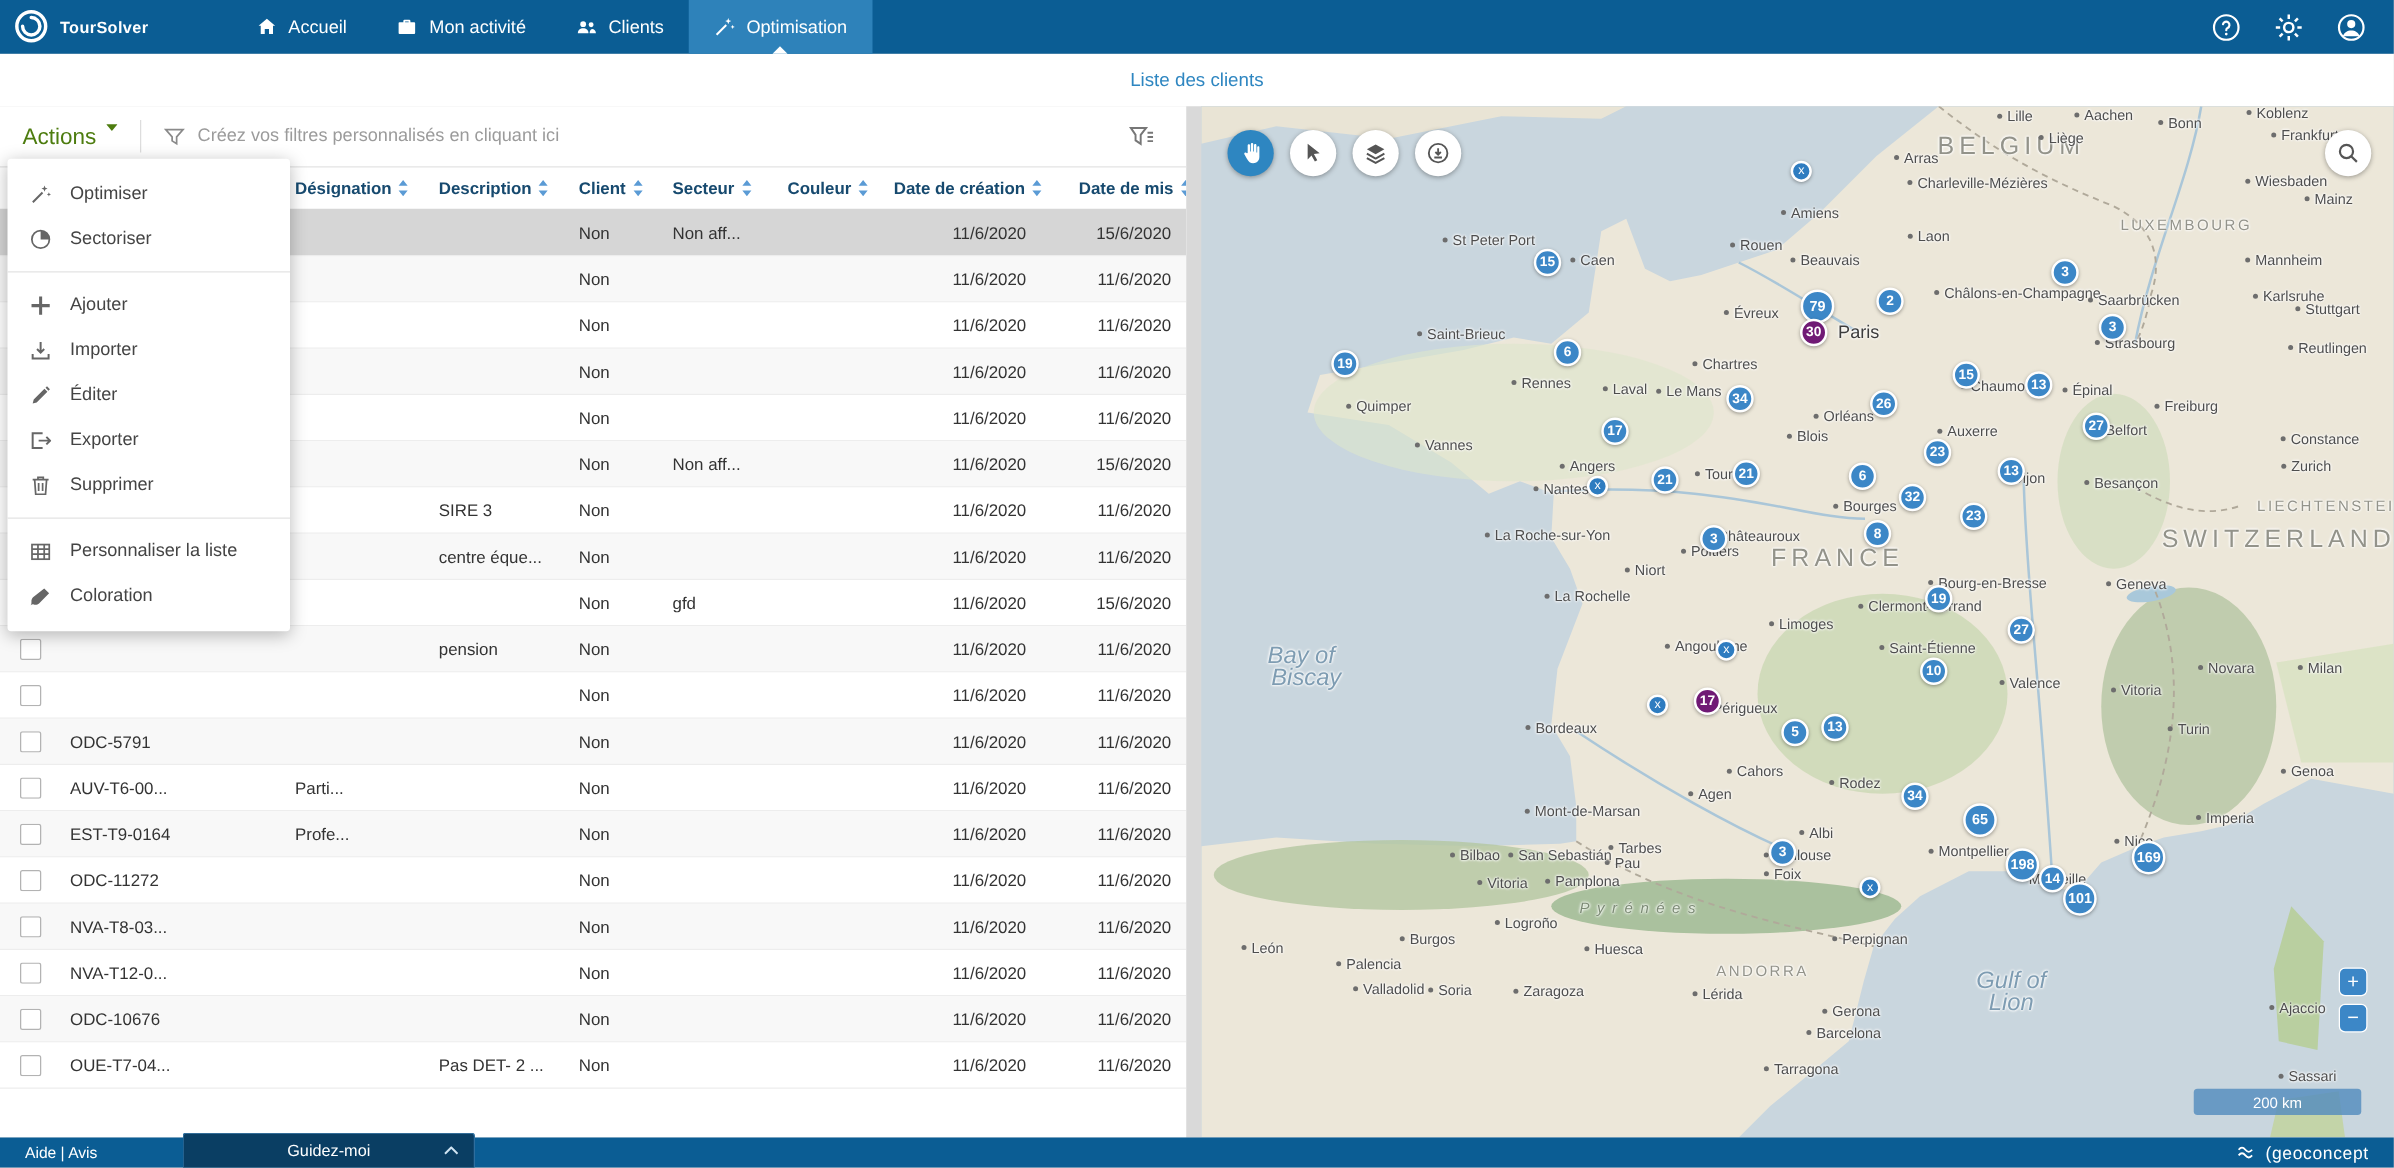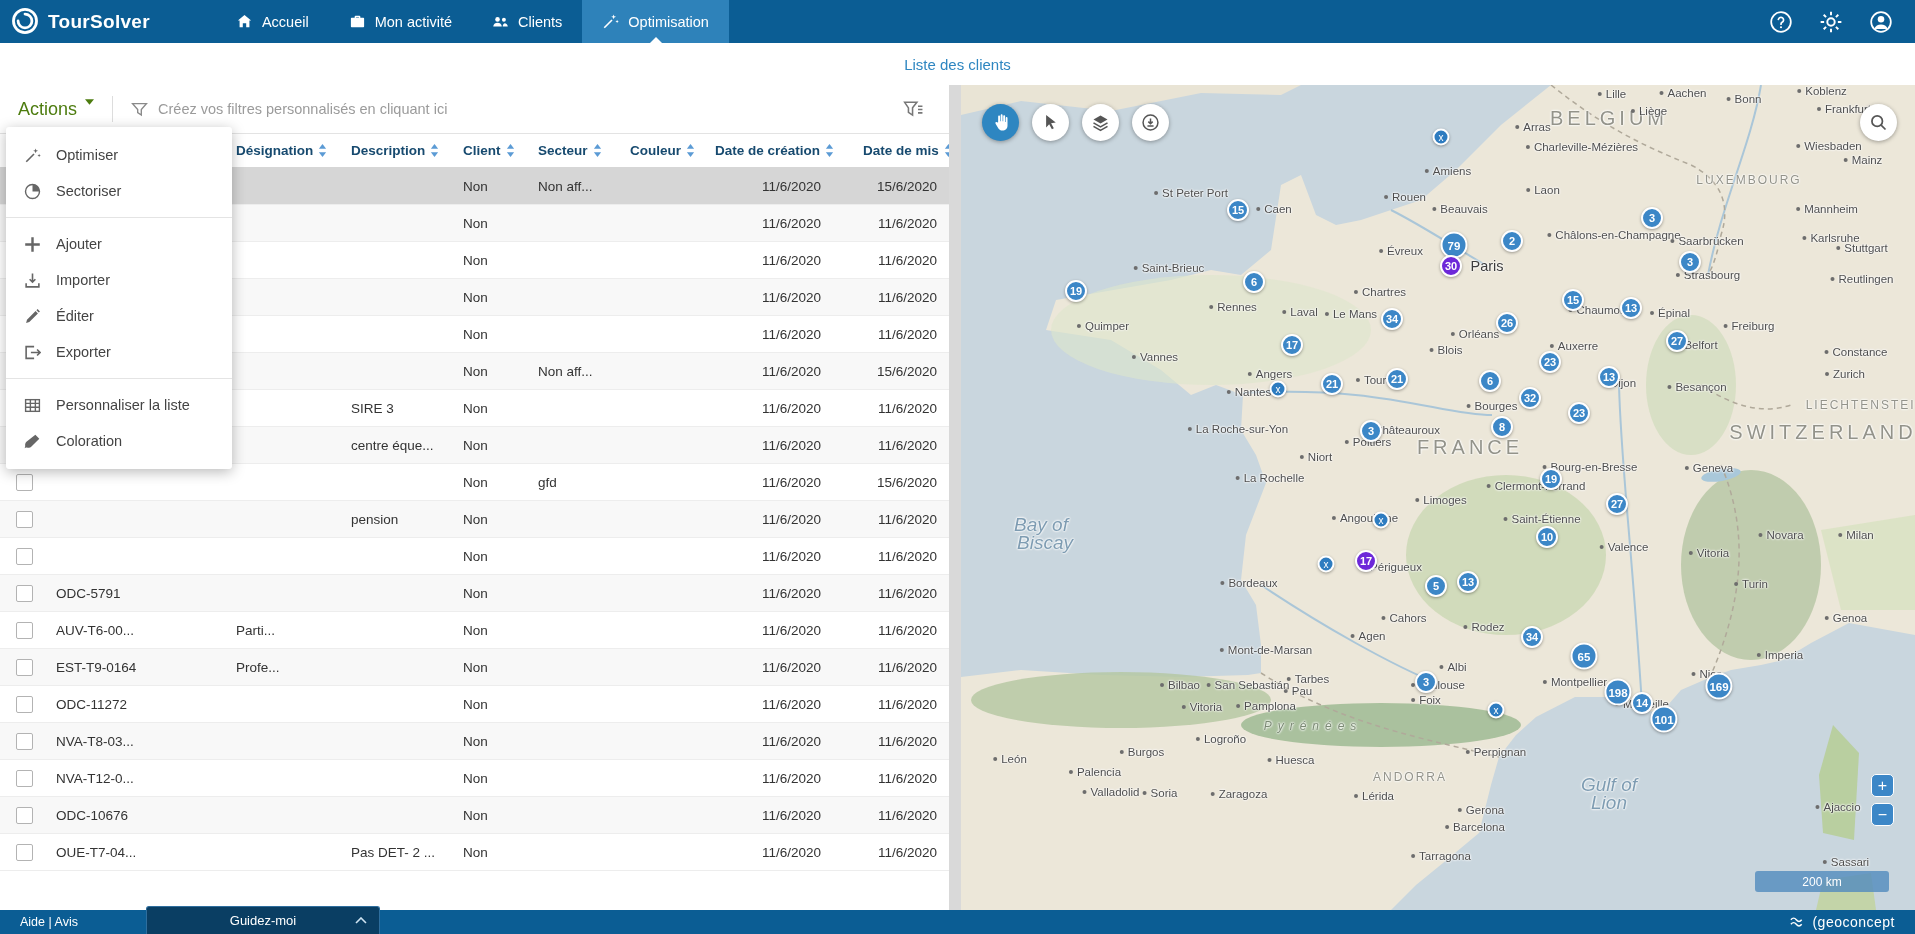--- a/index.html
+++ b/index.html
@@ -4,21 +4,21 @@
 <style>
   html,body{margin:0;padding:0}
   body{
     width:1915px;height:934px;position:relative;overflow:hidden;
     font-family:"Liberation Sans",sans-serif;background:#d9d9d9;
   }
   
   .topbar{position:absolute;top:0;left:0;right:0;height:43px;background:#0b5d94;display:flex;align-items:stretch;color:#fff;z-index:10}
   .logo{width:30px;height:30px;margin:6px 8px 0 10px;flex:none}
   .logo svg{width:30px;height:30px}
-  .brand{font-size:19px;font-weight:bold;align-self:center;letter-spacing:.3px;margin-right:66px}
+  .brand{font-size:13px;font-weight:bold;align-self:center;letter-spacing:.3px;margin-right:66px}
   .main-nav{display:flex;align-items:stretch}
   .nav-item{display:flex;align-items:center;gap:9px;padding:0 20px;font-size:14.5px;cursor:pointer;position:relative}
   .nav-icon{width:17px;height:17px;display:inline-flex}
   .nav-icon svg{width:100%;height:100%}
   .nav-item.active{background:#2e82ba}
   .nav-item.active::after{content:"";position:absolute;left:50%;bottom:0;transform:translateX(-50%);border:6px solid transparent;border-bottom:6px solid #fff;border-top:none}
   .topbar-right{margin-left:auto;display:flex;align-items:center;gap:26px;padding-right:22px}
   .tb-icon{width:24px;height:24px;color:#fff;cursor:pointer;background:none;border:none;padding:0}
   .tb-icon span{display:block;width:100%;height:100%}
   .tb-icon svg{width:100%;height:100%}
@@ -71,21 +71,21 @@
   .label-layer,.marker-layer{position:absolute;left:0;top:0;width:100%;height:100%}
   .map-label{position:absolute;transform:translate(-50%,-50%);white-space:nowrap;color:#4e4e4e;font-size:11.5px;text-shadow:0 0 2px #fff,0 0 2px #fff,0 0 3px #fff;pointer-events:none}
   .map-label.city::before{content:"";display:inline-block;width:4px;height:4px;border-radius:50%;background:#6d6d6d;margin-right:4px;vertical-align:2px}
   .map-label.country{font-size:20px;letter-spacing:4px;color:#93938a}
   .map-label.country-sm{font-size:12px;letter-spacing:2px;color:#93938a}
   .map-label.water{font-style:italic;color:#7e9cb2;font-size:19px}
   .map-label.mountain{font-style:italic;color:#7b8a74;letter-spacing:6px;font-size:12px}
   .map-label.major{font-size:14.5px;color:#3c3c3c}
   .marker{position:absolute;transform:translate(-50%,-50%);background:#3c87c7;color:#fff;border:2px solid #fff;border-radius:50%;min-width:22px;height:22px;padding:0 2px;display:flex;align-items:center;justify-content:center;font-size:11px;font-weight:bold;box-shadow:0 1px 3px rgba(0,0,0,.35);box-sizing:border-box;cursor:pointer}
   .marker.big{min-width:27px;height:27px;font-size:11.5px}
-  .marker.dark{background:#6d28d9}
+  .marker.dark{background:#701a75}
   .marker.x{min-width:17px;height:17px;font-size:10px;background:#2e7cc0;font-weight:normal}
   .map-tools{position:absolute;top:19px;left:21px;display:flex;gap:13px}
   .tool-btn{width:37px;height:37px;border-radius:50%;background:#fff;border:none;box-shadow:0 1px 4px rgba(0,0,0,.35);display:flex;align-items:center;justify-content:center;color:#555;cursor:pointer;padding:0}
   .tool-btn span{display:flex}
   .tool-btn svg{width:21px;height:21px}
   .tool-btn.active{background:#2e86c1;color:#fff}
   .search-btn{position:absolute;top:19px;right:18px}
   .zoom{position:absolute;right:21px;bottom:84px;display:flex;flex-direction:column;gap:6px}
   .zoom-btn{width:23px;height:23px;border-radius:5px;background:#3c87c7;color:#fff;border:1px solid #fff;font-size:16px;line-height:1;display:flex;align-items:center;justify-content:center;cursor:pointer;padding:0;font-family:inherit}
   .scalebar{position:absolute;right:26px;bottom:18px;width:134px;height:21px;background:rgba(84,140,190,.82);border-radius:3px;color:#fff;font-size:12px;display:flex;align-items:center;justify-content:center}
@@ -541,20 +541,26 @@
           <span class="mi-icon"><svg viewBox="0 0 16 16" fill="currentColor">
               <path d="M2 14l.8-3L10.9 2.9l2.2 2.2L5 13.2zM11.7 2.1l1.1-1.1 2.2 2.2-1.1 1.1z"></path>
             </svg></span>
           <span>Éditer</span>
         </div>
         <div class="menu-item">
           <span class="mi-icon"><svg viewBox="0 0 16 16" fill="none" stroke="currentColor" stroke-width="1.5">
               <path d="M9.5 2.5H2v11h7.5M6.5 8H15M12.3 5.2 15.1 8l-2.8 2.8"></path>
             </svg></span>
           <span>Exporter</span>
+        </div>
+        <div class="menu-item">
+          <span class="mi-icon"><svg viewBox="0 0 14 16" fill="none" stroke="currentColor" stroke-width="1.3">
+              <path d="M1 3.5h12M5 3.5V1.8h4v1.7M2.5 3.5l.8 11h7.4l.8-11M5.5 6v6M8.5 6v6"></path>
+            </svg></span>
+          <span>Supprimer</span>
         </div>
         <div class="menu-divider"></div>
         <div class="menu-item">
           <span class="mi-icon"><svg viewBox="0 0 16 16" fill="none" stroke="currentColor" stroke-width="1.3">
               <rect x="1.5" y="2.5" width="13" height="11"></rect>
               <path d="M1.5 6h13M1.5 9.7h13M6 2.5v11M10.7 2.5v11"></path>
             </svg></span>
           <span>Personnaliser la liste</span>
         </div>
         <div class="menu-item">

